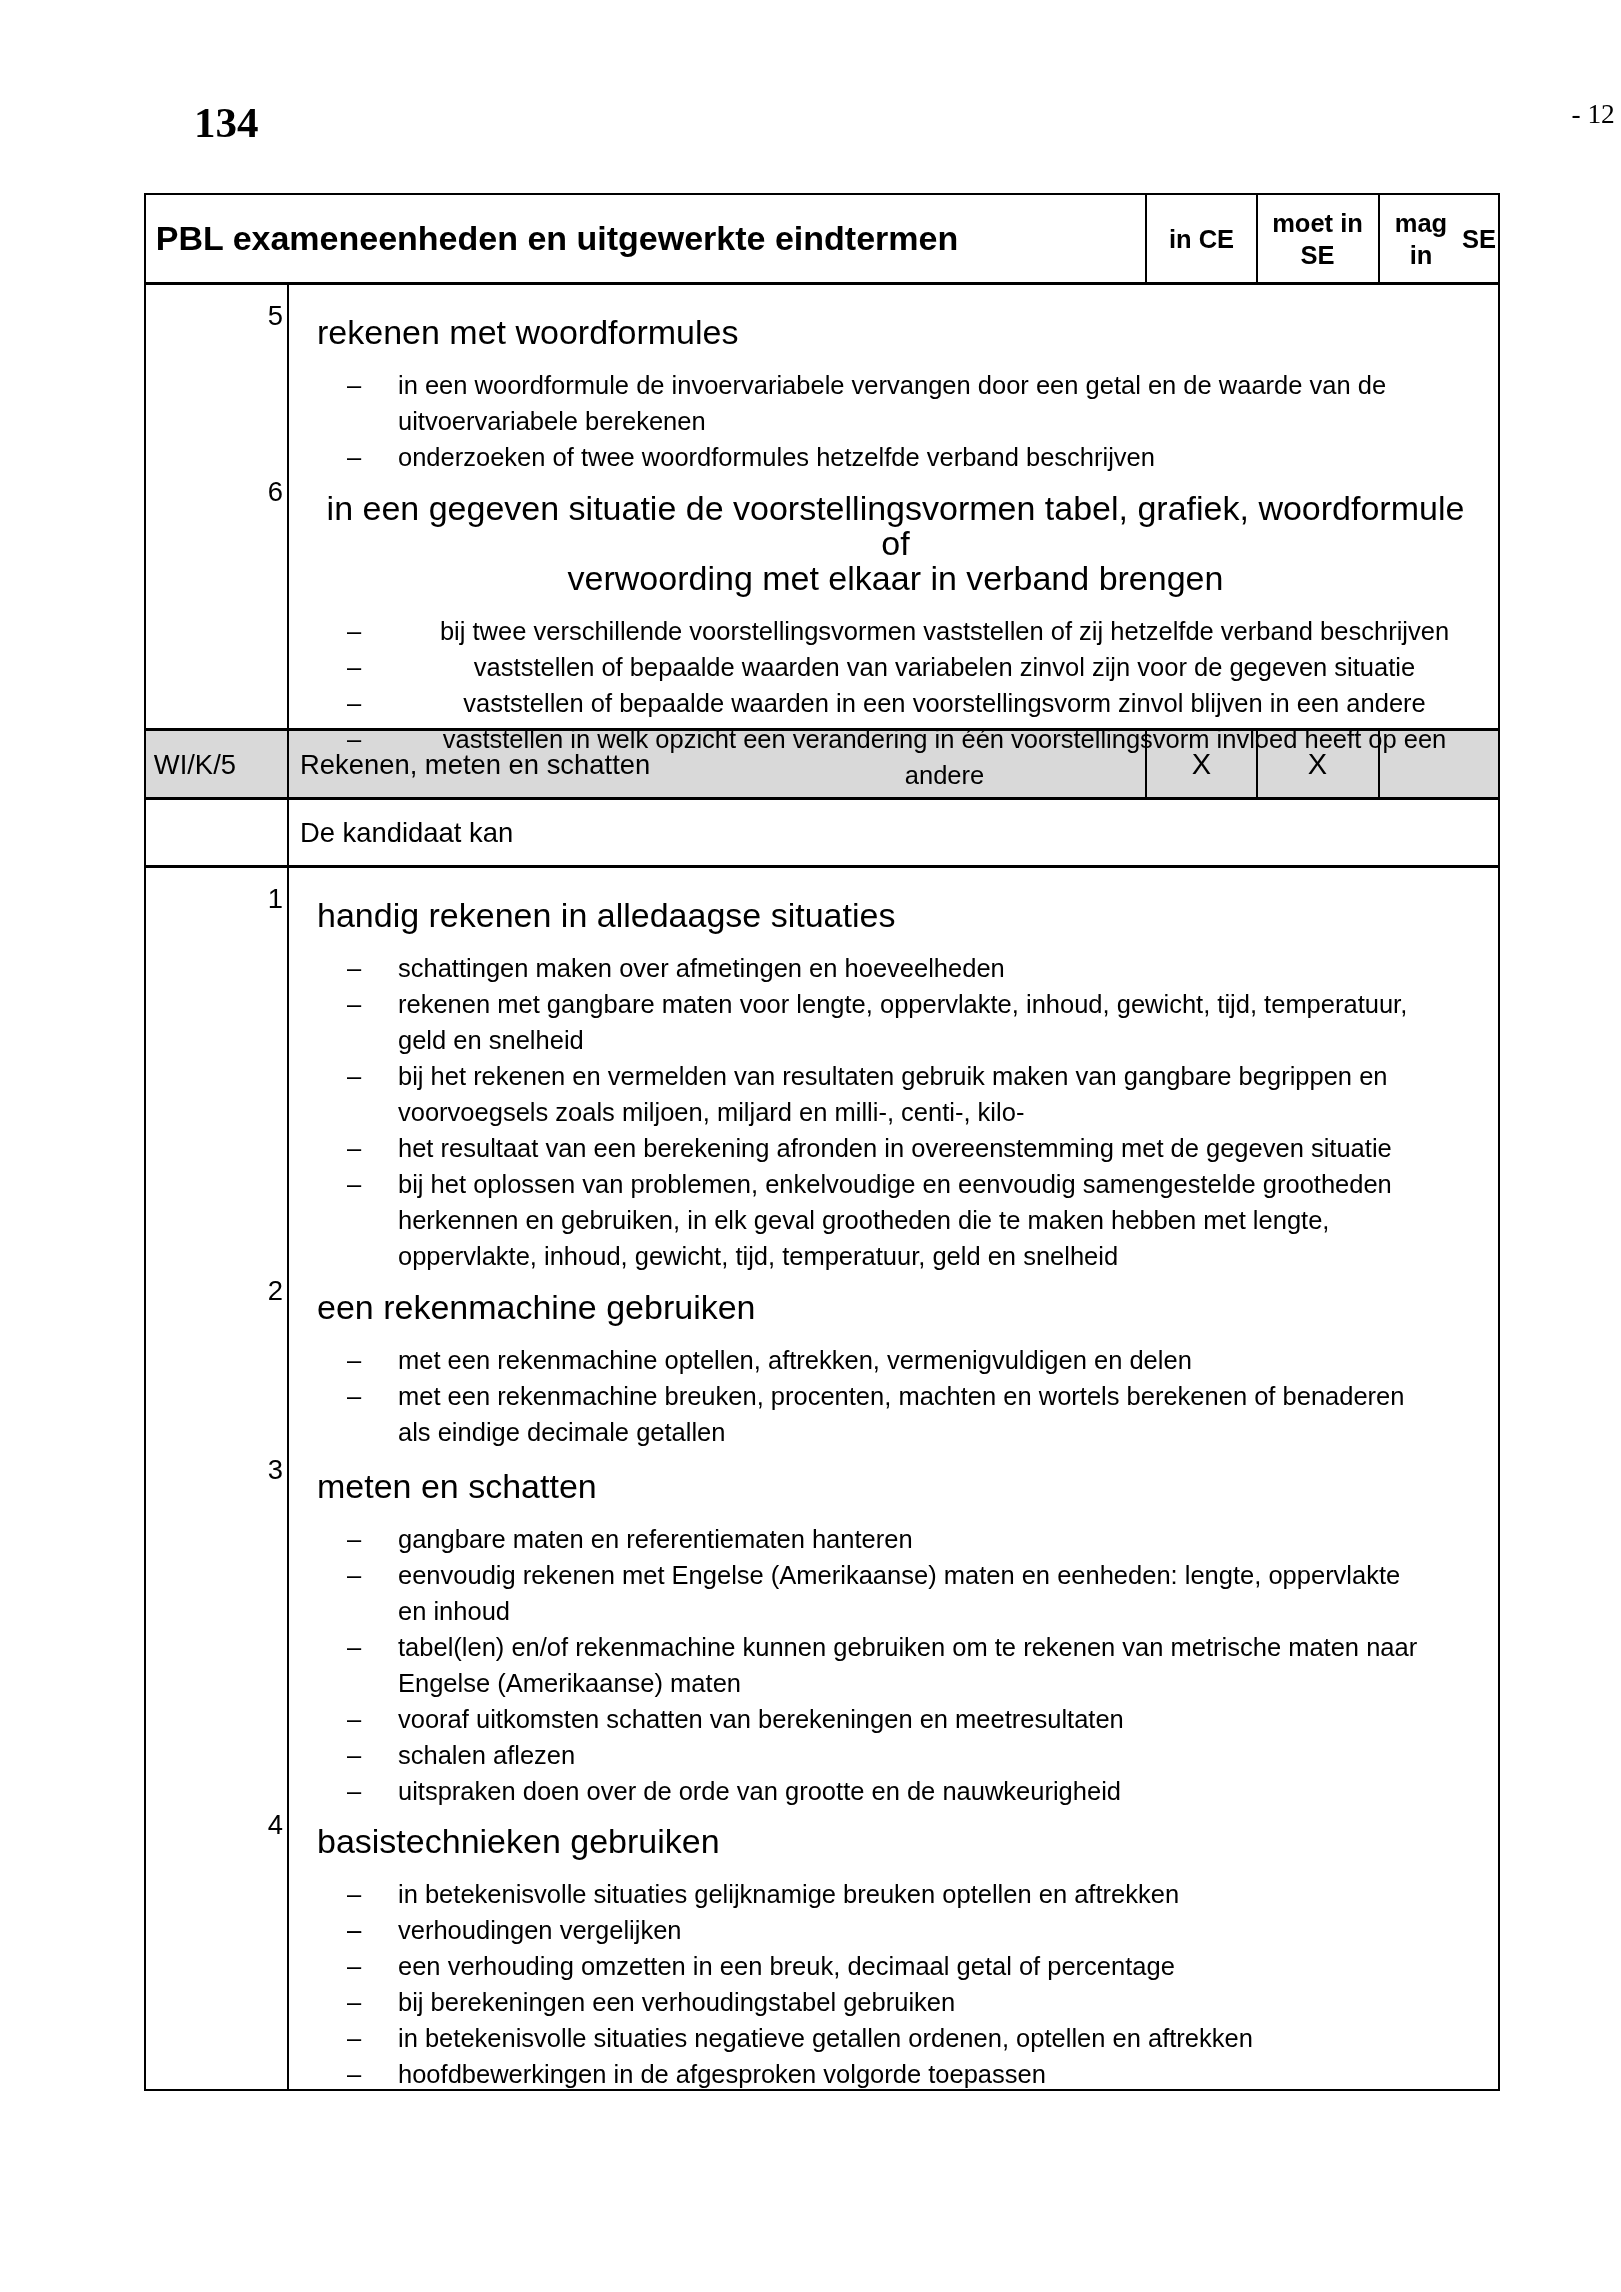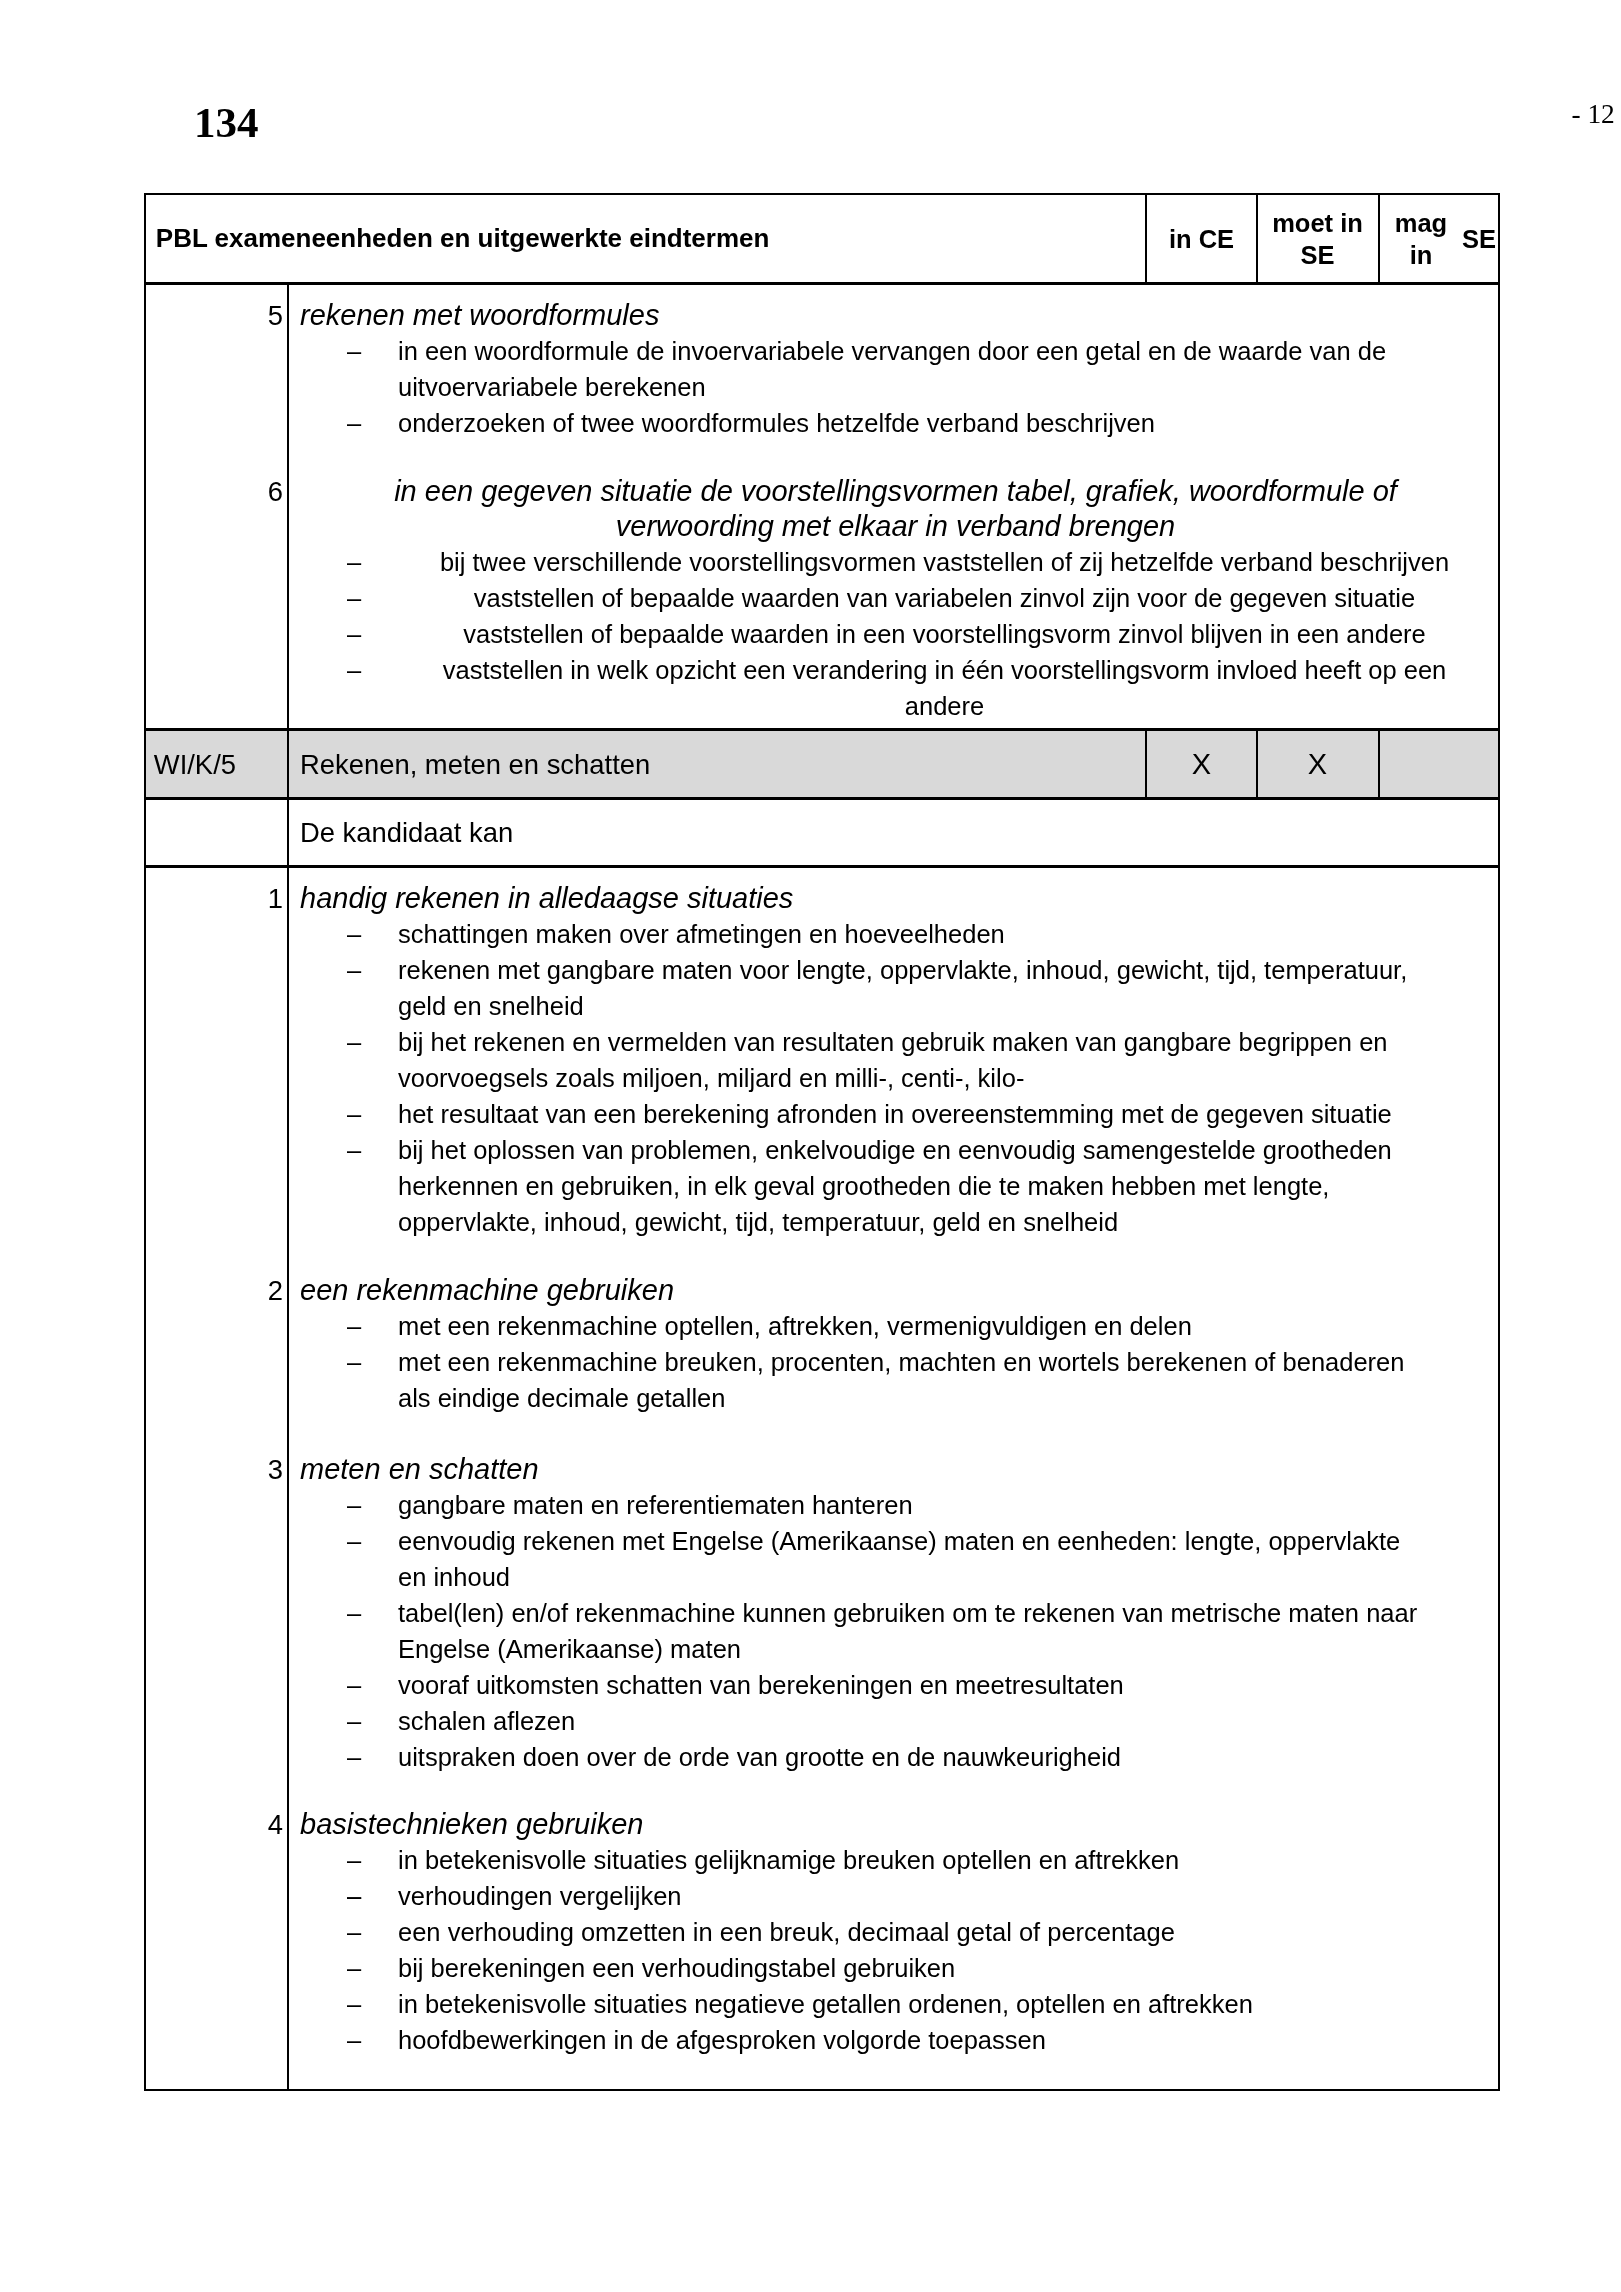--- a/index.html
+++ b/index.html
@@ -4,26 +4,26 @@
 <style>
   html, body { margin:0; padding:0; background:#ffffff; }
   body { width:1621px; height:2293px; position:relative; overflow:hidden; font-family:"Liberation Sans", sans-serif; color:#000; }
   .pagenum { position:absolute; left:194px; top:98px; font-family:"Liberation Serif", serif; font-weight:bold; font-size:43px; line-height:49px; }
   .pagetitle { position:absolute; left:0; width:1621px; top:98px; text-align:right; font-family:"Liberation Serif", serif; font-size:27.4px; line-height:33px; }
   .pagetitle span { position:relative; left:9.8px; }
   .tbl { position:absolute; left:144px; top:193px; width:1356px; height:1898px; border:2.9px solid #000; box-sizing:border-box; }
   .hline { position:absolute; left:0; right:0; height:2.9px; background:#000; }
   .vline { position:absolute; width:2px; background:#000; }
   .cell { position:absolute; display:flex; align-items:center; }
-  .hdr { font-weight:bold; font-size:26px; }
+  .hdr { font-weight:bold; font-size:34px; }
   .hdr-small { font-weight:bold; font-size:25.5px; text-align:center; justify-content:center; line-height:32px; }
   .grey { position:absolute; left:0; right:0; background:#d9d9d9; }
   .num { position:absolute; width:137px; text-align:right; font-size:27.4px; line-height:35px; }
   .block { position:absolute; left:154px; width:1191px; }
-  .heading { font-size:29px; line-height:35px; margin:0;font-style:italic; }
+  .heading { font-size:34px; line-height:35px; margin:17px; }
   .items { list-style:none; margin:0; padding:0; }
   .items li { position:relative; padding-left:98px; font-size:25.5px; line-height:36px; }
   .items li .dash { position:absolute; left:47px; top:0; }
   .plain { font-size:27.4px; }
   .mark { font-size:29px; justify-content:center; }
 </style>
 </head>
 <body>
 
 <div class="pagenum">134</div>

